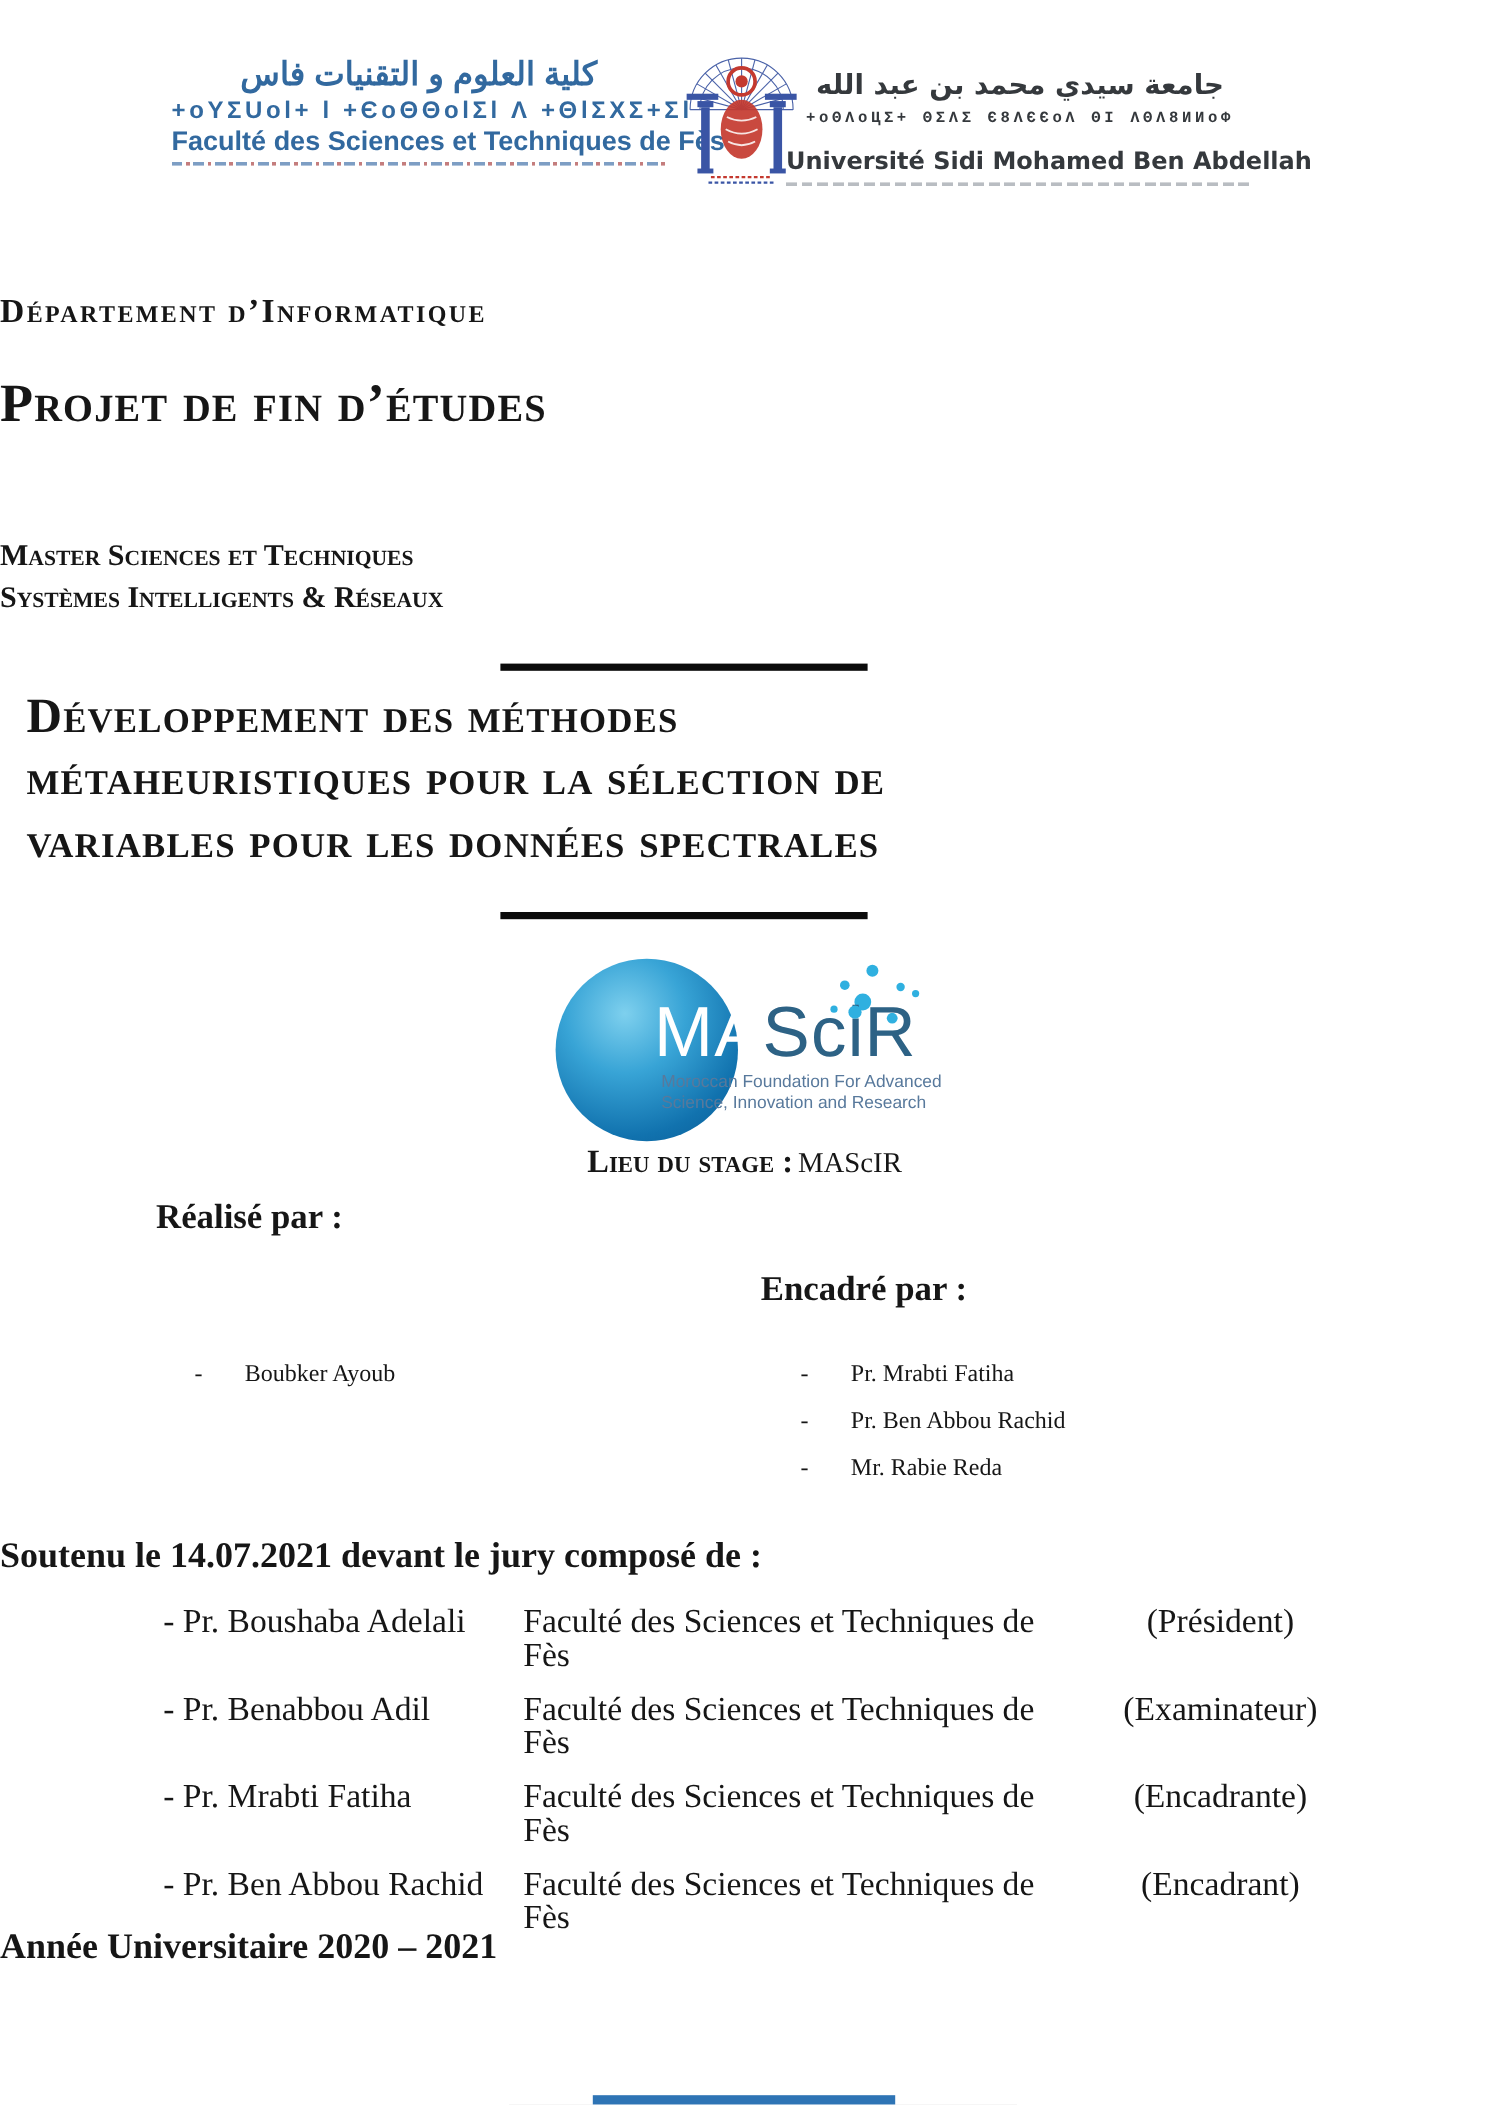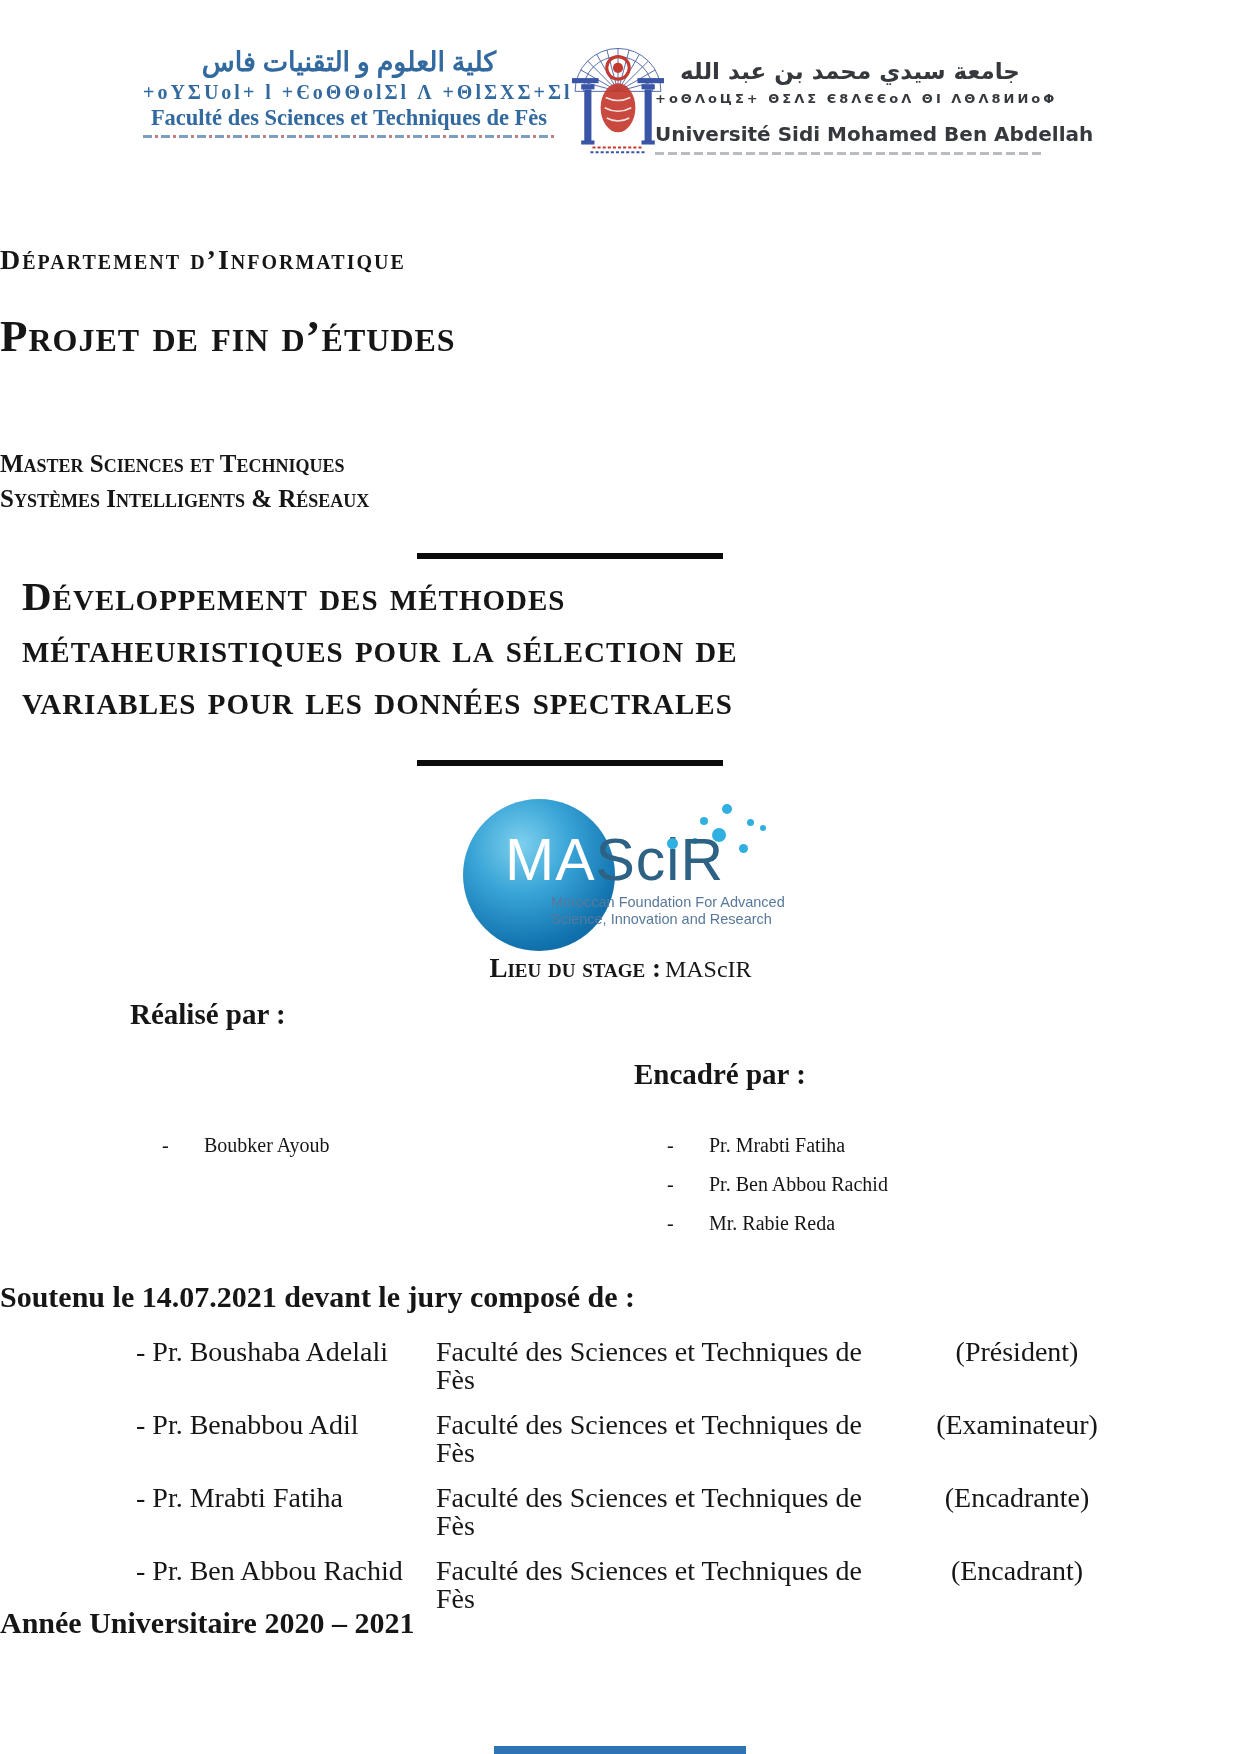--- a/index.html
+++ b/index.html
@@ -9,55 +9,55 @@
     margin:0 auto;
     background:#ffffff;
     font-family:"Liberation Serif", serif;
     color:#161616;
     overflow:hidden;
   }
   
   .hdr-left{
     position:absolute;left:143px;top:46px;width:412px;
     text-align:center;color:var(--header-blue,#32699f);
-    font-family:Liberation Serif, serif;
+    font-family:Liberation Sans, sans-serif;
   }
   .hdr-left .ar{font-size:27px;font-weight:bold;line-height:1.2;}
   .hdr-left .tif{font-size:20px;font-weight:bold;letter-spacing:3px;margin-top:3px;white-space:nowrap;}
   .hdr-left .lat{font-size:22.5px;font-weight:bold;margin-top:1px;white-space:nowrap;}
   .hdr-left .dashline{margin-top:4px;height:3px;
     background:repeating-linear-gradient(90deg,#7d9ec4 0 9px,transparent 9px 12px,#c47d7d 12px 15px,transparent 15px 18px);}
   .hdr-right{
     position:absolute;left:655px;top:58px;width:390px;
     text-align:center;color:#35393d;
     font-family:"DejaVu Sans", sans-serif;
   }
   .hdr-right .ar{font-size:23px;font-weight:bold;line-height:1.2;}
-  .hdr-right .tif{font-size:13px;font-weight:bold;letter-spacing:3px;margin-top:5px;white-space:nowrap;}
+  .hdr-right .tif{font-size:13px;font-weight:bold;letter-spacing:3px;margin-top:5px;white-space:nowrap;font-family:Liberation Mono, monospace;}
   .hdr-right .lat{font-size:20px;font-weight:bold;margin-top:16px;white-space:nowrap;}
   .hdr-right .dashline{margin-top:6px;height:3px;
     background:repeating-linear-gradient(90deg,#b9bdc2 0 9px,transparent 9px 13px);}
   .emblem{position:absolute;left:572px;top:38px;width:92px;height:118px;}
   
   .cc{position:absolute;left:0;right:115px;text-align:left;}
   .dept{top:244px;font-variant:small-caps;font-size:28px;font-weight:600;letter-spacing:2px;}
   .doctype{top:310px;font-variant:small-caps;font-size:45px;font-weight:bold;letter-spacing:1px;}
   .program{top:446px;font-variant:small-caps;font-size:25px;font-weight:bold;line-height:35px;}
   .rule{position:absolute;height:6px;background:#0b0b0b;width:306px;left:417px;}
   .rule1{top:553px;}
   .rule2{top:760px;}
   .title{top:570px;font-variant:small-caps;font-size:41px;font-weight:bold;line-height:52px;letter-spacing:1px;padding-left:22px;}
   
   .mascir{position:absolute;left:463px;top:797px;width:330px;height:160px;}
   .sphere{position:absolute;left:0;top:2px;width:152px;height:152px;border-radius:50%;
     background:radial-gradient(circle at 38% 30%, #7ed0ee 0%, #38a4d6 35%, #1172ae 72%, #0a5a94 100%);}
   .mdot{position:absolute;border-radius:50%;background:var(--dot-blue,#2fb0e0);}
   .mword{position:absolute;left:42px;top:34px;font-family:"Liberation Sans",sans-serif;
     font-size:59px;font-weight:400;letter-spacing:1px;white-space:nowrap;line-height:1;}
-  .mword .ma{color:#ffffff;}
+  .mword .ma{color:#ffffff;margin-left:40px;}
   .mword .sc,.mword .ii,.mword .rr{color:var(--logo-text,#2d6285);}
   .mword .ii{position:relative;display:inline-block;}
   .mword .idot{position:absolute;left:1px;top:7px;width:11px;height:11px;border-radius:50%;
     background:var(--dot-blue,#2fb0e0);}
   .mtag{position:absolute;left:88px;top:97px;width:235px;text-align:left;
     font-family:"Liberation Sans",sans-serif;font-size:14.5px;line-height:1.15;
     color:var(--tagline,#58799c);}
   
   .lieu{position:absolute;left:0;right:0;top:953px;text-align:center;}
   .lieu .lbl{font-variant:small-caps;font-weight:bold;font-size:27px;}

